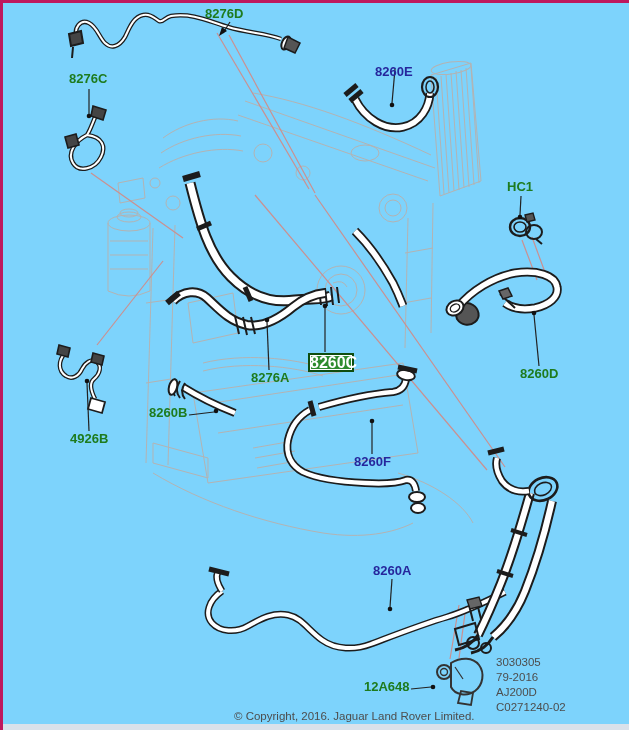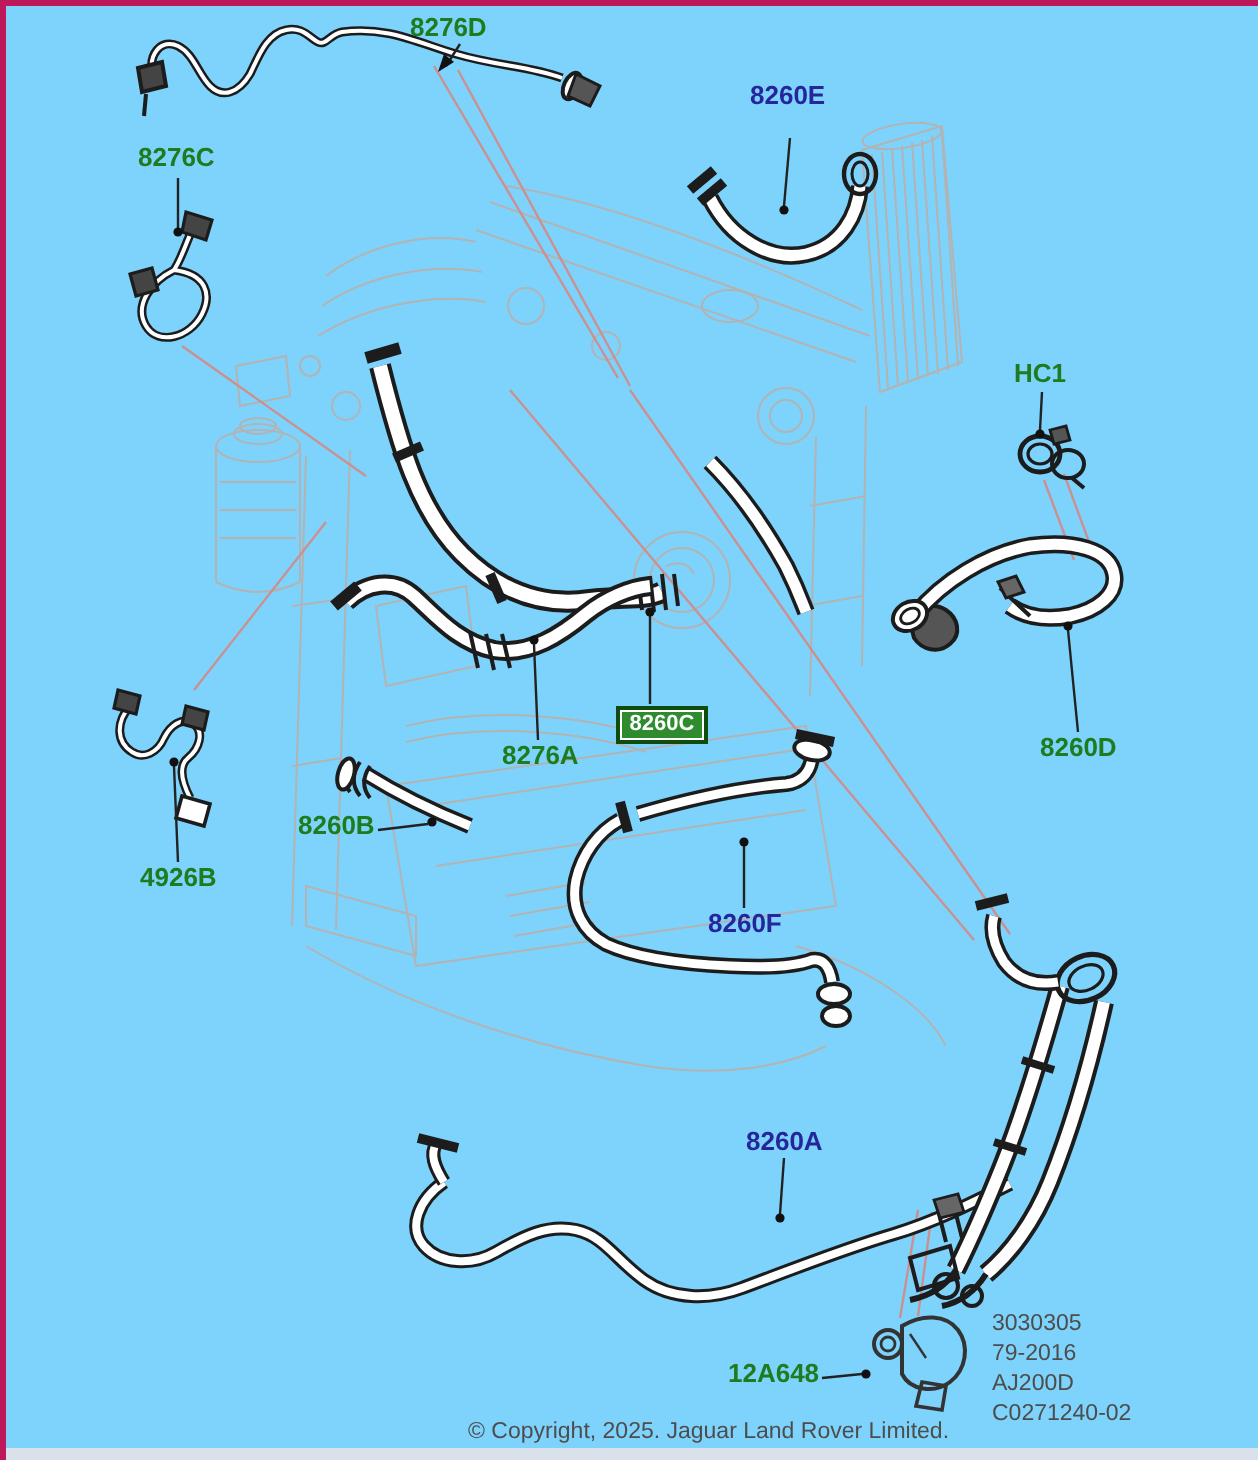--- a/index.html
+++ b/index.html
@@ -11,21 +11,21 @@
   .drawing{position:absolute;left:0;top:0;}
   .plabel{
     position:absolute;font-size:13px;font-weight:bold;line-height:14px;
     white-space:nowrap;cursor:pointer;
   }
   .plabel.green{color:#1e7b1e;}
   .plabel.navy{color:#26269c;}
   .plabel.highlight{
     color:#ffffff;background:#2e8b2e;border:2px solid #0f4d0f;
     box-shadow:inset 0 0 0 1px #ffffff;
-    width:42px;height:15px;text-align:center;font-size:11px;line-height:15px;
+    width:42px;height:15px;text-align:center;font-size:16px;line-height:15px;
   }
   .info-block{
     position:absolute;left:493px;top:652px;width:86px;
     font-size:11.5px;color:#4d4d4d;line-height:15px;
   }
   .copyright{
     position:absolute;left:231px;top:707px;
     font-size:11.5px;color:#4d4d4d;white-space:nowrap;
   }
   .bottom-strip{
@@ -271,35 +271,35 @@
       <circle cx="213" cy="408" r="2.3"></circle>
       <circle cx="84" cy="378" r="2.3"></circle>
       <circle cx="531" cy="310" r="2.3"></circle>
       <circle cx="369" cy="418" r="2.3"></circle>
       <circle cx="387" cy="606" r="2.3"></circle>
       <circle cx="430" cy="684" r="2.3"></circle>
     </g>
   </svg>
 
   <div class="plabel green" style="left:202px;top:4px">8276D</div>
-  <div class="plabel navy" style="left:372px;top:38px">8260E</div>
+  <div class="plabel navy" style="left:372px;top:62px">8260E</div>
   <div class="plabel green" style="left:66px;top:69px">8276C</div>
   <div class="plabel green" style="left:504px;top:177px">HC1</div>
   <div class="plabel highlight" style="left:305px;top:350px">8260C</div>
   <div class="plabel green" style="left:248px;top:368px">8276A</div>
   <div class="plabel green" style="left:146px;top:403px">8260B</div>
   <div class="plabel green" style="left:67px;top:429px">4926B</div>
   <div class="plabel green" style="left:517px;top:364px">8260D</div>
   <div class="plabel navy" style="left:351px;top:452px">8260F</div>
   <div class="plabel navy" style="left:370px;top:561px">8260A</div>
   <div class="plabel green" style="left:361px;top:677px">12A648</div>
 
   <div class="info-block">
     <div>3030305</div>
     <div>79-2016</div>
     <div>AJ200D</div>
     <div>C0271240-02</div>
   </div>
 
-  <div class="copyright">© Copyright, 2025. Jaguar Land Rover Limited.</div>
+  <div class="copyright">© Copyright, 2016. Jaguar Land Rover Limited.</div>
 
   <div class="bottom-strip"></div>
 </div>
 
 </body></html>

